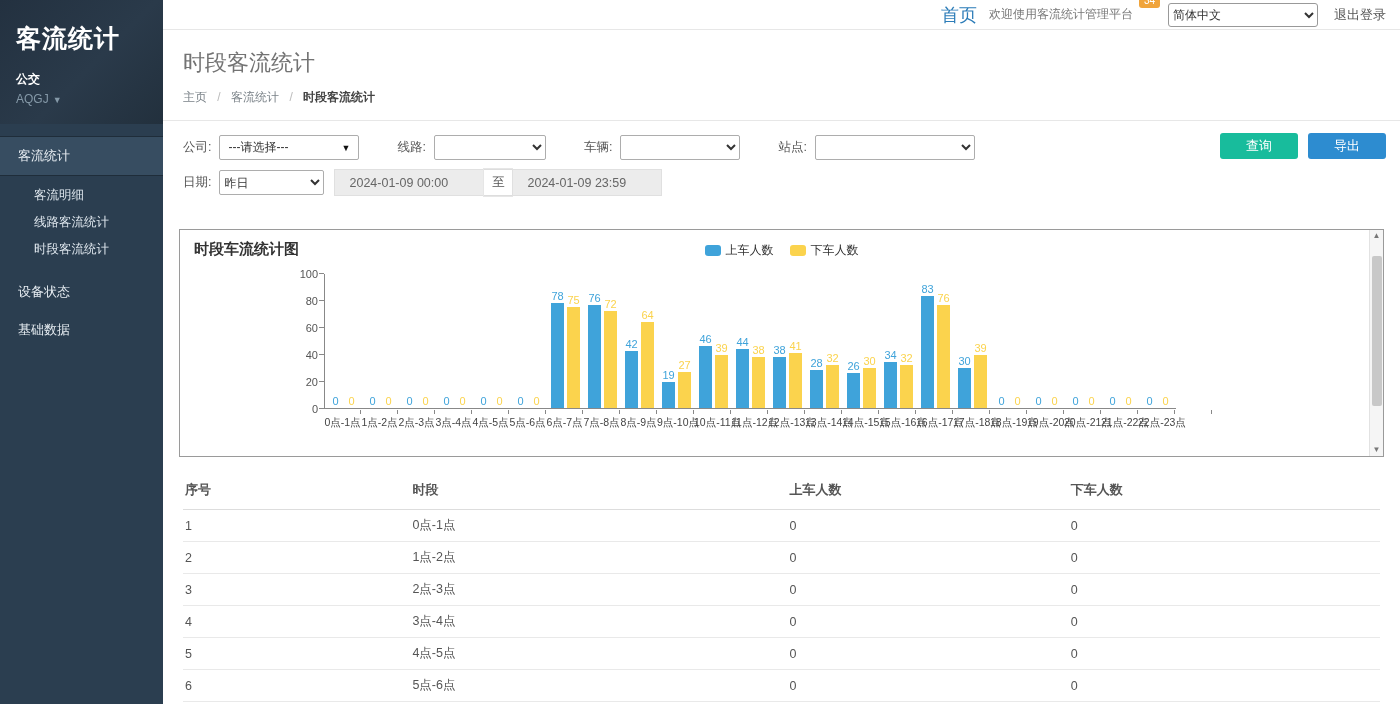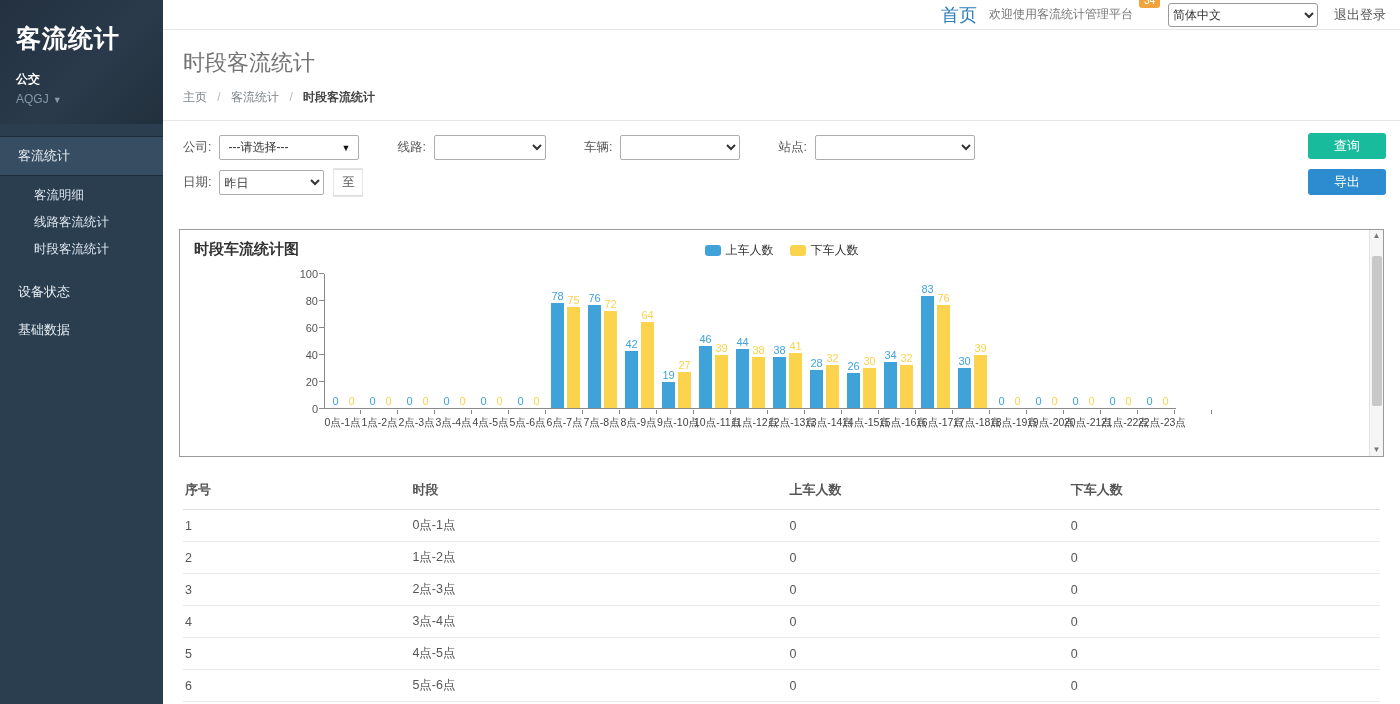--- a/index.html
+++ b/index.html
@@ -45,21 +45,21 @@
   .f-label { font-size:12.5px; color:#555; margin-right:8px; }
   .custom-select { width:140px; height:25px; border:1px solid #adadad; border-radius:2px; background:#fff; display:flex; align-items:center; justify-content:space-between; padding:0 8px; font-size:12px; color:#333; margin-right:38px; cursor:pointer; }
   .custom-select .arrow { font-size:9px; color:#111; }
   select.plain { height:25px; border:1px solid #adadad; border-radius:2px; background:#fff; font-size:12px; color:#333; font-family:inherit; }
   .sel-line { width:112px; margin-right:38px; }
   .sel-vehicle { width:120px; margin-right:38px; }
   .sel-station { width:160px; }
   .sel-date { width:105px; margin-right:10px; }
   .date-input { width:150px; height:27px; background:#ececec; border:1px solid #e0e0e0; font-size:12.5px; color:#666; display:flex; align-items:center; padding-left:14px; }
   .to-box { width:28px; height:27px; background:#fff; border:1px solid #ddd; border-left:none; border-right:none; outline:1px solid #e6e6e6; display:flex; align-items:center; justify-content:center; font-size:12.5px; color:#555; }
-  .filter-buttons { position:absolute; right:14px; top:12px; display:flex; flex-direction:column; gap:10px; }
+  .filter-buttons { position:absolute; right:14px; top:12px; display:flex; flex-direction:row; gap:10px; }
   .btn { width:78px; height:26px; border:none; border-radius:3px; color:#fff; font-size:13px; cursor:pointer; font-family:inherit; }
   .btn-query { background:#18bc9c; }
   .btn-export { background:#2d8cd0; }
 
   .gap-strip { height:13px; background:#f0f0f0; }
 
   
   .chart-section { background:#fff; padding:12px 16px; }
   .chart-box { position:relative; border:1px solid #9a9a9a; height:228px; background:#fff; overflow:hidden; }
   .chart-title { position:absolute; top:10px; left:14px; font-size:15px; font-weight:bold; color:#333; }
@@ -153,21 +153,23 @@
       <span class="f-label">车辆:</span>
       <select class="plain sel-vehicle"></select>
       <span class="f-label">站点:</span>
       <select class="plain sel-station"></select>
     </div>
     <div class="filter-row">
       <span class="f-label">日期:</span>
       <select class="plain sel-date">
         <option>昨日</option>
       </select>
+      <div class="date-input">2024-01-09 00:00</div>
       <div class="to-box">至</div>
+      <div class="date-input">2024-01-09 23:59</div>
     </div>
     <div class="filter-buttons">
       <button class="btn btn-query">查询</button>
       <button class="btn btn-export">导出</button>
     </div>
   </div>
 
   <div class="gap-strip"></div>
 
   <div class="chart-section">

